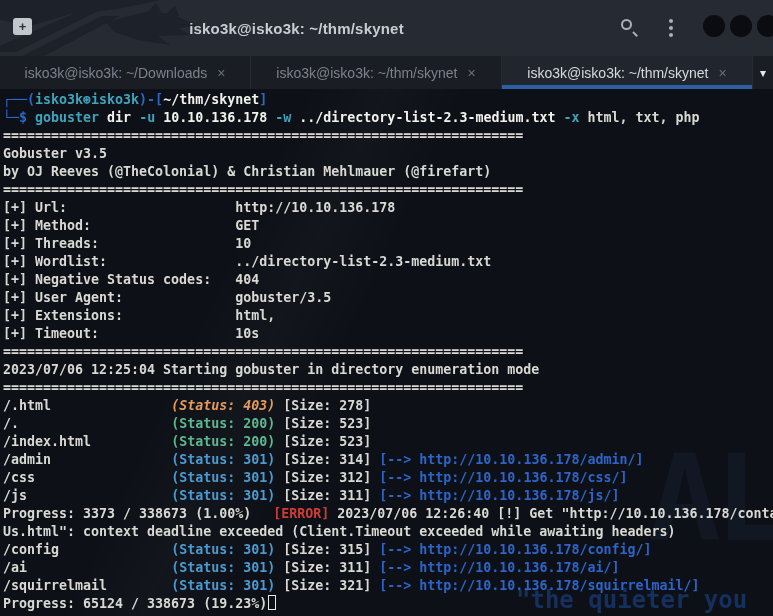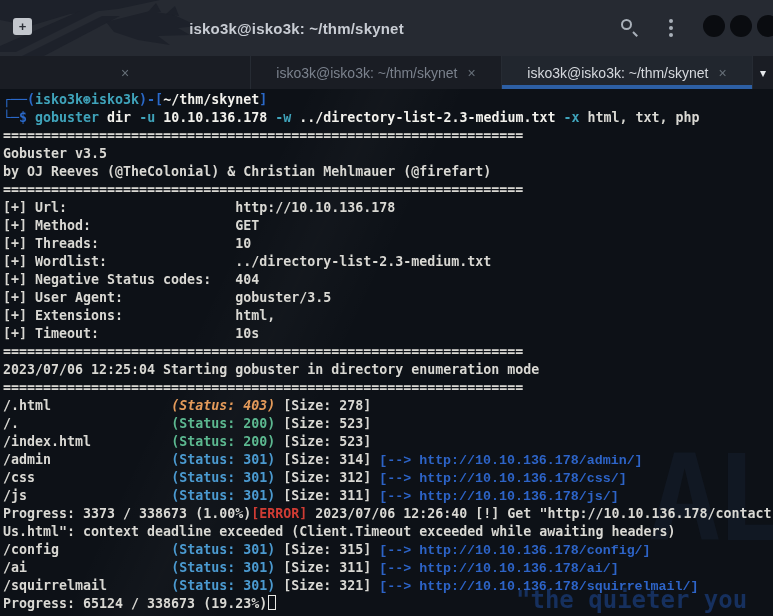--- a/index.html
+++ b/index.html
@@ -62,22 +62,22 @@
     font-family:"DejaVu Sans Mono","Liberation Mono",monospace;
     font-size:13.3px;line-height:18px;font-weight:bold;white-space:pre;}
   .tline{height:18px;}
   .c-w{color:var(--terminal_fg);}
   .c-b{color:var(--terminal_fg_bright);}
   .c-blu{color:var(--prompt_decor);}
   .c-teal,.c-tealb{color:var(--prompt_user);}
   .c-grn{color:var(--status_200);}
   .c-org{color:var(--status_403);font-style:italic;}
   .c-cyn{color:var(--status_301);}
-  .c-url{color:var(--redirect_url);font-family:Liberation Mono, monospace;}
-  .c-err{color:var(--error_red);}
+  .c-url{color:var(--redirect_url);}
+  .c-err{color:var(--error_red);margin-left:22px;}
   .cursor{display:inline-block;width:8px;height:15px;border:1px solid #e8e8e4;
     vertical-align:-2px;margin-left:1px;}
 
   .wm-big{position:absolute;z-index:1;right:-8px;top:340px;
     font-family:"DejaVu Sans Mono",monospace;font-weight:bold;font-size:120px;
     color:rgba(26,36,58,.35);letter-spacing:-6px;pointer-events:none;}
   .wm-text{position:absolute;z-index:1;left:516px;top:497px;
     font-family:"DejaVu Sans Mono",monospace;font-weight:bold;font-size:24px;
     color:var(--watermark_blue);pointer-events:none;white-space:nowrap;}
 </style>
@@ -106,20 +106,21 @@
       <i></i>
       <i></i>
   </div>
   <div class="win-btn win-min"></div>
   <div class="win-btn win-max"></div>
   <div class="win-btn win-close"></div>
 </div>
 
 <div class="tabbar">
   <div class="tab">
+    <span>isko3k@isko3k: ~/Downloads</span>
     <span class="close">×</span>
   </div>
   <div class="tab">
     <span>isko3k@isko3k: ~/thm/skynet</span>
     <span class="close">×</span>
   </div>
   <div class="tab active">
     <span>isko3k@isko3k: ~/thm/skynet</span>
     <span class="close">×</span>
   </div>

